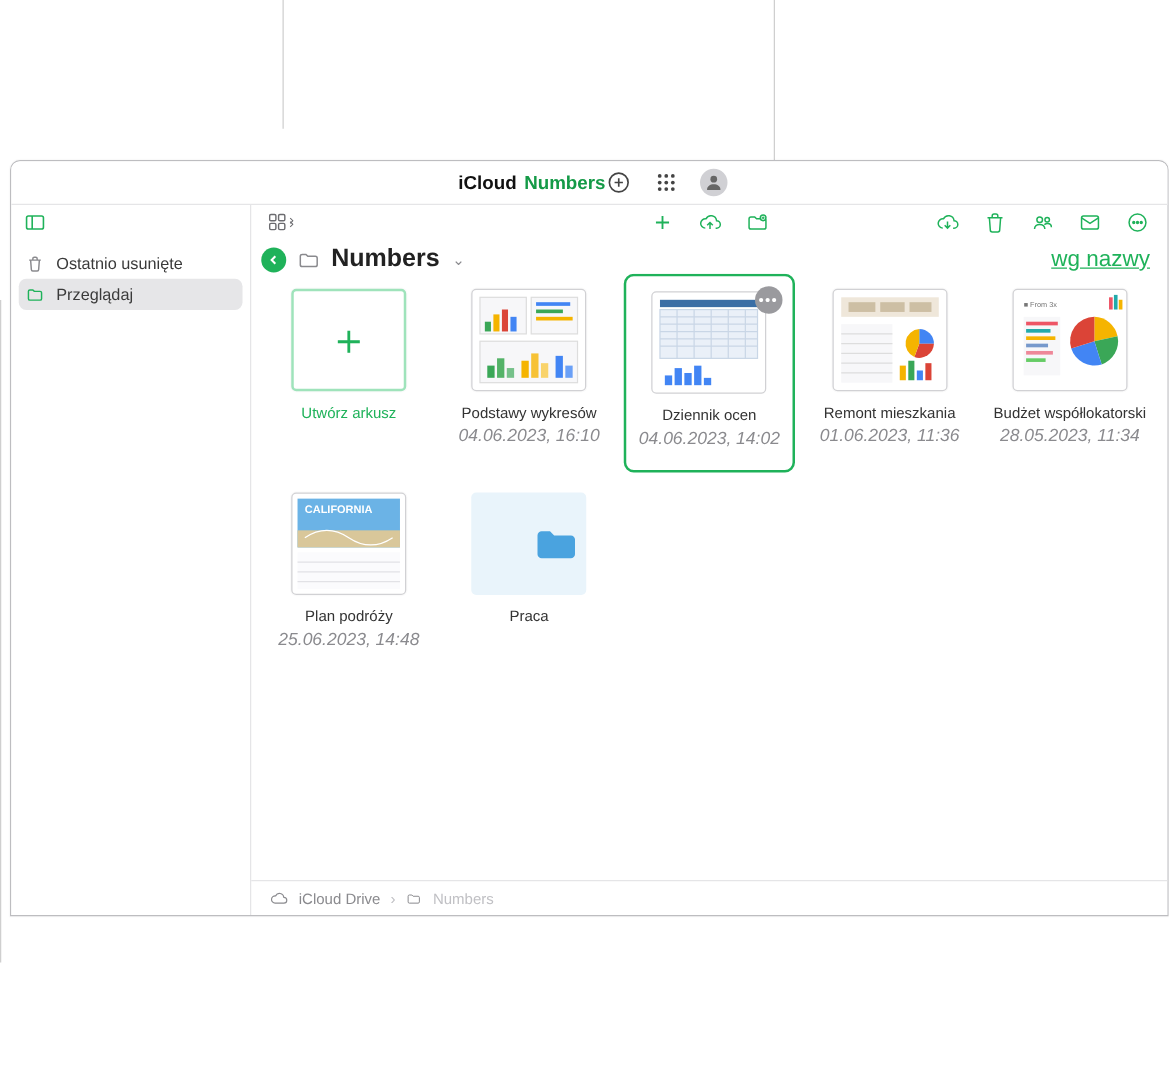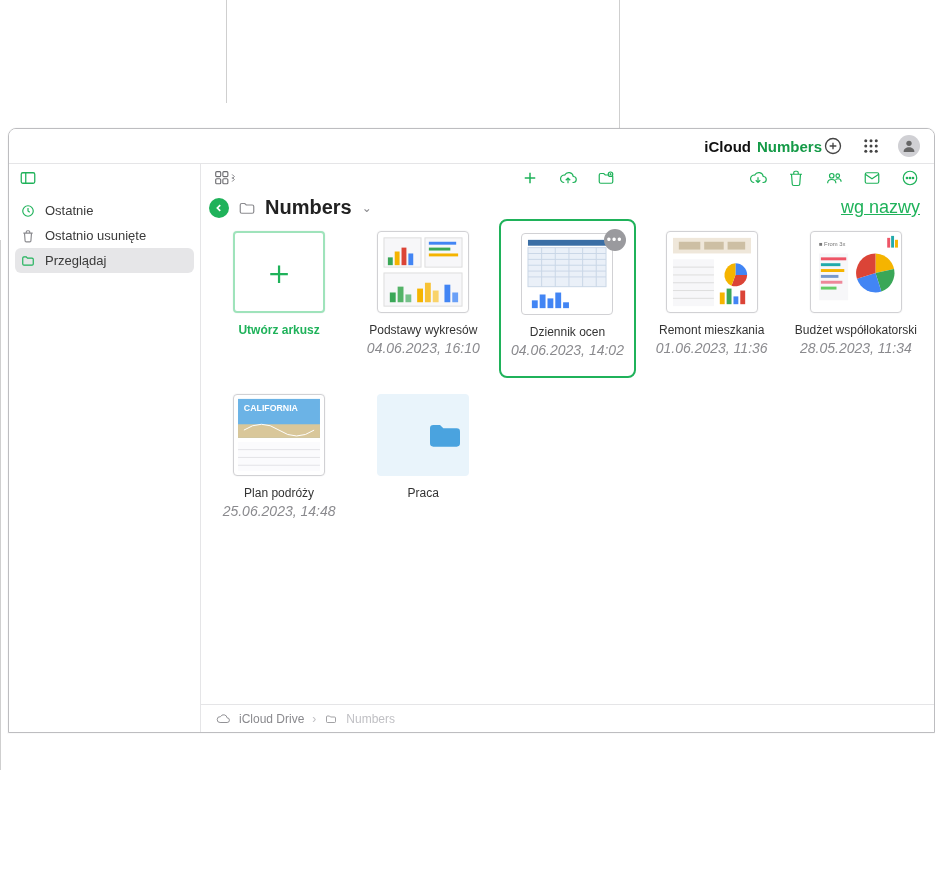--- a/index.html
+++ b/index.html
@@ -30,21 +30,21 @@
 
   
   .window{
     position:absolute;left:8px;top:128px;right:0;bottom:140px;
     border:1px solid #bdbdc0;border-radius:8px 8px 0 0;overflow:hidden;
     background:#fff;box-shadow:0 0 0 1px rgba(0,0,0,0.02);
   }
 
   
   .titlebar{
-    height:35px;display:flex;align-items:center;justify-content:flex-end;
+    height:35px;display:flex;align-items:center;justify-content:center;
     padding:0 14px;border-bottom:1px solid var(--border);background:#fff;
   }
   .brand{display:flex;align-items:center;gap:6px;}
   .brand .apple{font-size:14px;color:#222;}
   .brand .icloud{font-weight:600;font-size:15px;color:#111;}
   .brand .numbers{font-weight:600;font-size:15px;color:var(--green-dark);}
   .title-actions{display:flex;align-items:center;gap:16px;}
   .title-actions .ico{width:22px;height:22px;display:flex;align-items:center;justify-content:center;color:#444;}
   .avatar{width:22px;height:22px;border-radius:50%;background:#d0d0d4;display:flex;align-items:center;justify-content:center;color:#666;}
   svg{display:block;}
@@ -106,21 +106,21 @@
     width:92px;height:82px;background:var(--thumb-bg);border:1px solid var(--thumb-border);border-radius:4px;
     box-shadow:0 0 0 1px rgba(0,0,0,0.02);display:flex;align-items:center;justify-content:flex-end;overflow:hidden;
   }
   .thumb.create{border:2px solid #9fe3bb;display:flex;align-items:center;justify-content:center;}
   .thumb.create .plus{font-size:34px;color:var(--green);font-weight:300;line-height:0;}
   .thumb.folder{background:#e9f4fb;border:none;box-shadow:none;}
   .thumb.folder .ficon{color:var(--blue);}
   .caption{margin-top:10px;font-size:12px;text-align:center;color:#333;line-height:1.25;}
   .caption .title{display:block;}
   .caption .date{display:block;color:var(--muted);font-size:14px;margin-top:2px;font-style:italic;}
-  .cell.create .caption .title{color:var(--green);font-weight:700;}
+  .cell.create .caption .title{color:var(--green);font-weight:400;}
 
   
   .mini{width:100%;height:100%;}
 
   
   .crumbs{
     border-top:1px solid var(--border);height:28px;display:flex;align-items:center;gap:8px;padding:0 14px;
     color:var(--muted);font-size:12px;
   }
   .crumbs .sep{color:#c0c0c4;}
@@ -175,29 +175,20 @@
 
       <div class="sidebar">
         <div class="tool">
           <svg width="18" height="18" viewBox="0 0 24 24" fill="none" stroke="currentColor" stroke-width="1.7">
               <rect x="3" y="5" width="18" height="14" rx="2"></rect>
               <path d="M9 5v14"></path>
             </svg>
         </div>
         <div class="nav">
           <div class="nav-item">
-            <span class="nico">
-              <svg width="14" height="14" viewBox="0 0 24 24" fill="none" stroke="currentColor" stroke-width="2">
-                  <circle cx="12" cy="12" r="9"></circle>
-                  <path d="M12 7v5l3 2"></path>
-                </svg>
-            </span>
-            <span class="label">Ostatnie</span>
-          </div>
-          <div class="nav-item">
             <span class="nico" style="color:#8a8a8e">
               <svg width="14" height="14" viewBox="0 0 24 24" fill="none" stroke="currentColor" stroke-width="2">
                   <path d="M4 7h16M9 7V5a2 2 0 0 1 2-2h2a2 2 0 0 1 2 2v2M6 7l1 13a2 2 0 0 0 2 2h6a2 2 0 0 0 2-2l1-13"></path>
                 </svg>
             </span>
             <span class="label">Ostatnio usunięte</span>
           </div>
           <div class="nav-item active">
             <span class="nico">
               <svg width="14" height="14" viewBox="0 0 24 24" fill="none" stroke="currentColor" stroke-width="2">

